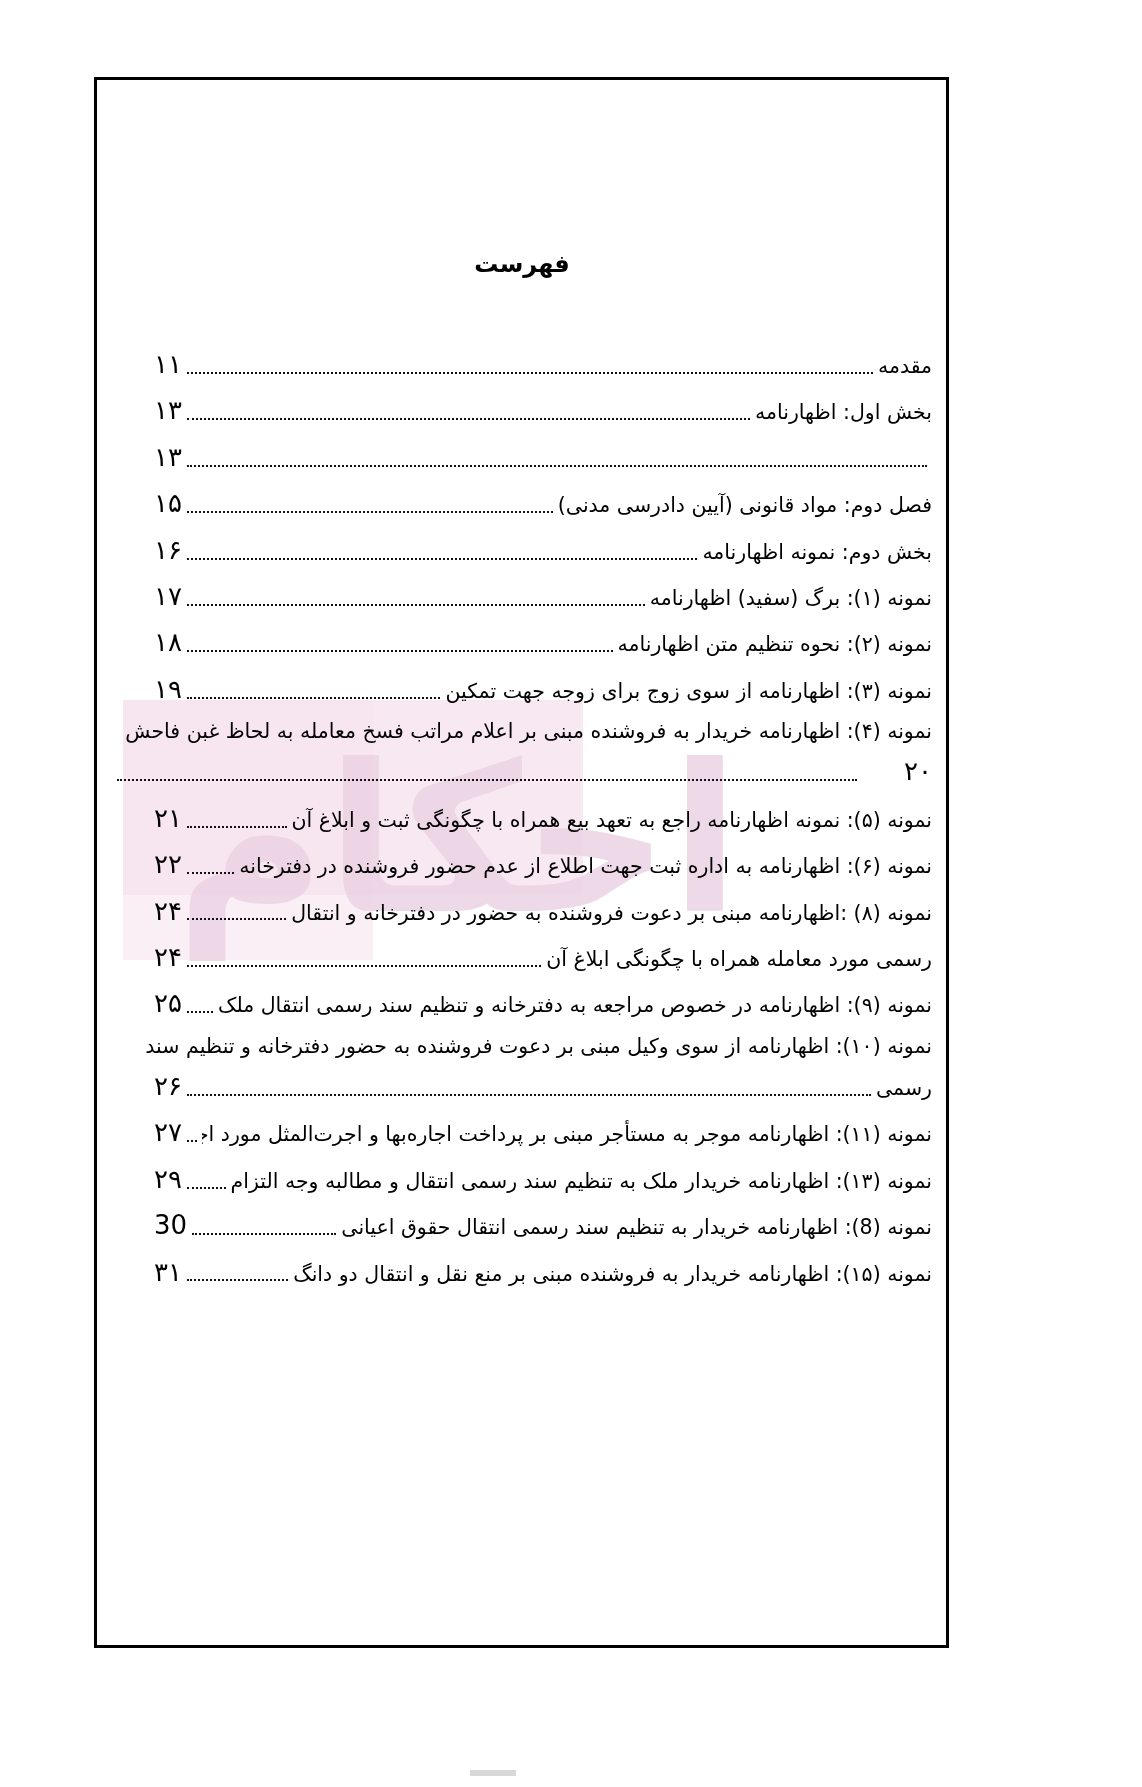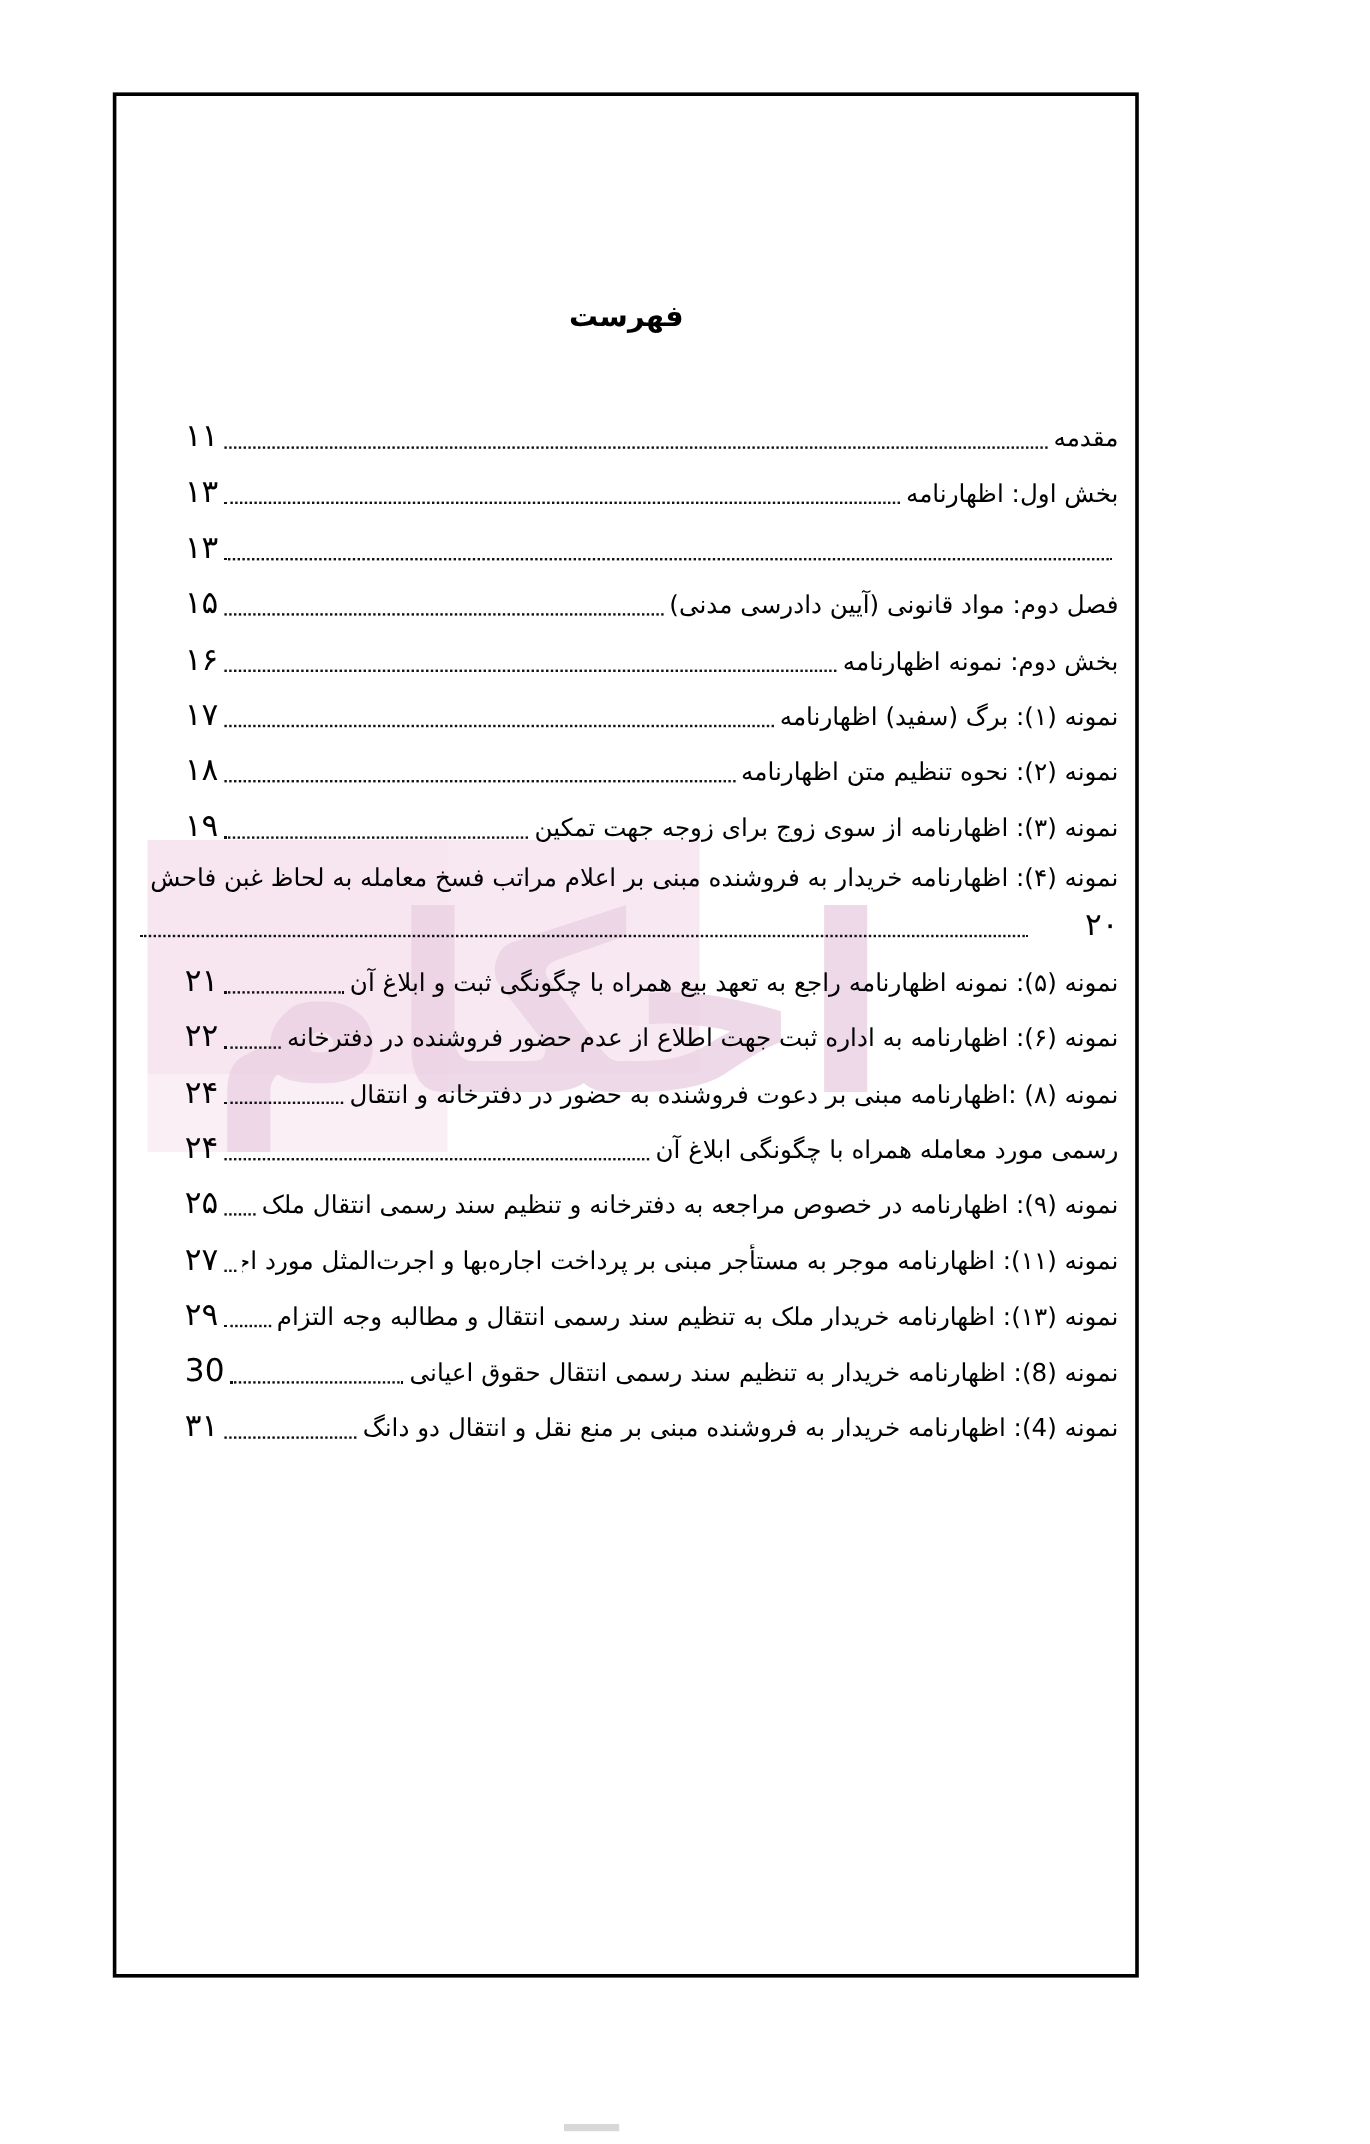--- a/index.html
+++ b/index.html
@@ -247,20 +247,28 @@
         <span class="entry-leader"></span>
         <span class="entry-page">۲۴</span>
       </div>
 
       <div class="toc-entry">
         <span class="entry-label">نمونه (۹): اظهارنامه در خصوص مراجعه به دفترخانه و تنظیم سند رسمی انتقال ملک</span>
         <span class="entry-leader"></span>
         <span class="entry-page">۲۵</span>
       </div>
 
+      <div class="toc-block">
+        <div class="block-line1">نمونه (۱۰): اظهارنامه از سوی وکیل مبنی بر دعوت فروشنده به حضور دفترخانه و تنظیم سند</div>
+        <div class="block-line2">
+          <span class="entry-label">رسمی</span>
+          <span class="entry-leader"></span>
+          <span class="entry-page">۲۶</span>
+        </div>
+      </div>
 
       <div class="toc-entry">
         <span class="entry-label">نمونه (۱۱): اظهارنامه موجر به مستأجر مبنی بر پرداخت اجاره‌بها و اجرت‌المثل مورد اجاره</span>
         <span class="entry-leader"></span>
         <span class="entry-page">۲۷</span>
       </div>
 
 
       <div class="toc-entry">
         <span class="entry-label">نمونه (۱۳): اظهارنامه خریدار ملک به تنظیم سند رسمی انتقال و مطالبه وجه التزام</span>
@@ -268,21 +276,21 @@
         <span class="entry-page">۲۹</span>
       </div>
 
       <div class="toc-entry">
         <span class="entry-label">نمونه (8): اظهارنامه خریدار به تنظیم سند رسمی انتقال حقوق اعیانی</span>
         <span class="entry-leader"></span>
         <span class="entry-page">30</span>
       </div>
 
       <div class="toc-entry">
-        <span class="entry-label">نمونه (4): اظهارنامه خریدار به فروشنده مبنی بر منع نقل و انتقال دو دانگ</span>
+        <span class="entry-label">نمونه (۱۵): اظهارنامه خریدار به فروشنده مبنی بر منع نقل و انتقال دو دانگ</span>
         <span class="entry-leader"></span>
         <span class="entry-page">۳۱</span>
       </div>
 
     </div>
   </div>
 
   <div class="bottom-mark"></div>
 </div>
 

